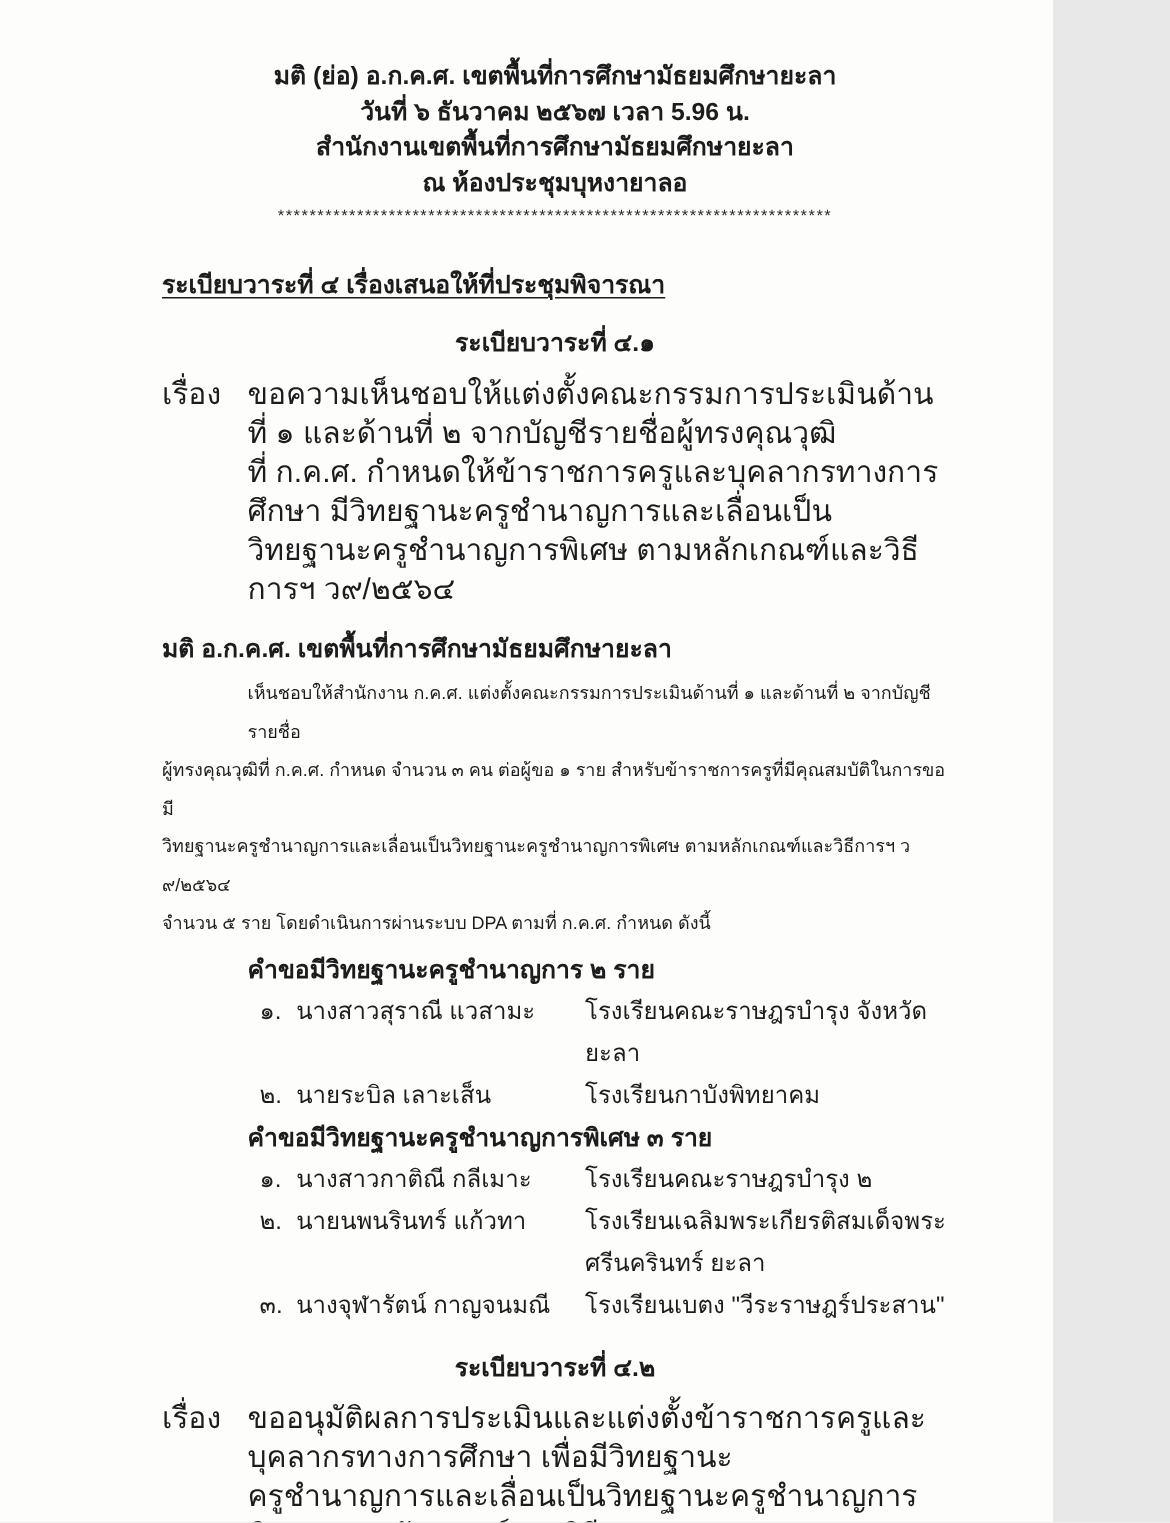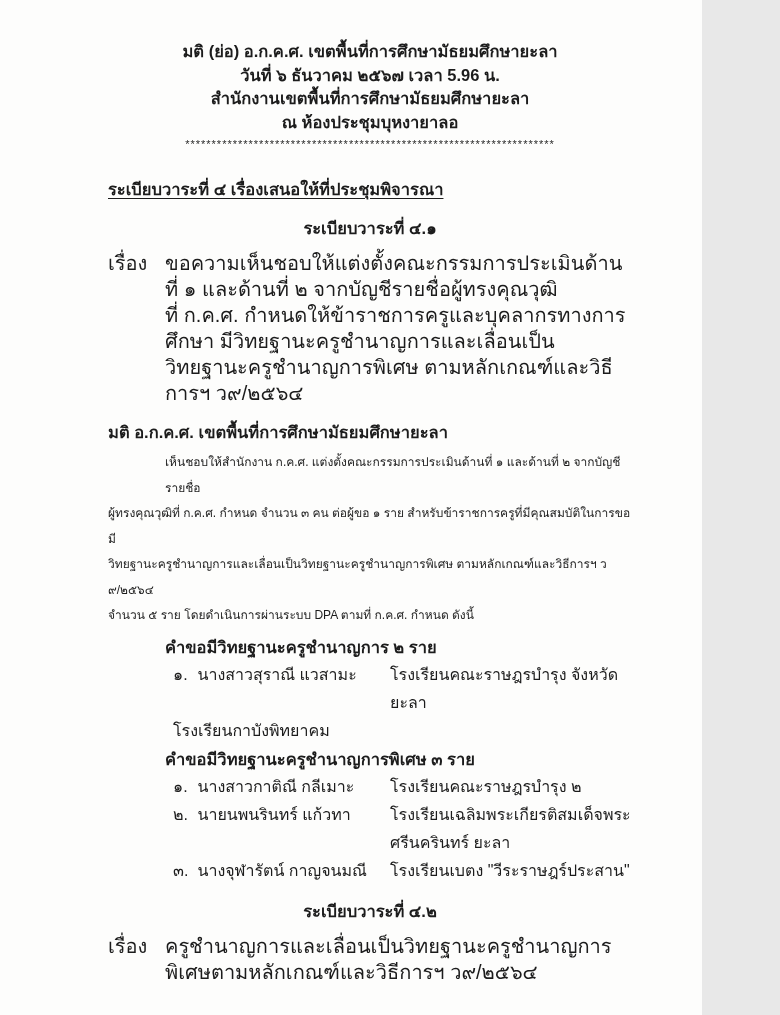--- a/index.html
+++ b/index.html
@@ -83,20 +83,21 @@
       <div>วิทยฐานะครูชำนาญการและเลื่อนเป็นวิทยฐานะครูชำนาญการพิเศษ ตามหลักเกณฑ์และวิธีการฯ ว ๙/๒๕๖๔</div>
       <div>จำนวน ๕ ราย โดยดำเนินการผ่านระบบ DPA ตามที่ ก.ค.ศ. กำหนด ดังนี้</div>
     </div>
 
     <div class="group-heading-bold mt-sm">คำขอมีวิทยฐานะครูชำนาญการ ๒ ราย</div>
     <div class="person-row">
       <span class="name-cell"><span class="no">๑.</span> <span>นางสาวสุราณี  แวสามะ</span></span>
       <span class="school-cell">โรงเรียนคณะราษฎรบำรุง จังหวัดยะลา</span>
     </div>
     <div class="person-row">
+      <span class="name-cell"><span class="no">๒.</span> <span>นายระบิล  เลาะเส็น</span></span>
       <span class="school-cell">โรงเรียนกาบังพิทยาคม</span>
     </div>
 
     <div class="group-heading-bold">คำขอมีวิทยฐานะครูชำนาญการพิเศษ ๓ ราย</div>
     <div class="person-row">
       <span class="name-cell"><span class="no">๑.</span> <span>นางสาวกาติณี  กลีเมาะ</span></span>
       <span class="school-cell">โรงเรียนคณะราษฎรบำรุง ๒</span>
     </div>
     <div class="person-row">
       <span class="name-cell"><span class="no">๒.</span> <span>นายนพนรินทร์  แก้วทา</span></span>
@@ -107,19 +108,20 @@
       <span class="school-cell">โรงเรียนเบตง "วีระราษฎร์ประสาน"</span>
     </div>
   </section>
 
   <section class="s42">
     <div class="section-title">ระเบียบวาระที่ ๔.๒</div>
 
     <div class="subject">
       <span class="label">เรื่อง</span>
       <div class="lines">
+        <div>ขออนุมัติผลการประเมินและแต่งตั้งข้าราชการครูและบุคลากรทางการศึกษา เพื่อมีวิทยฐานะ</div>
         <div>ครูชำนาญการและเลื่อนเป็นวิทยฐานะครูชำนาญการพิเศษตามหลักเกณฑ์และวิธีการฯ  ว๙/๒๕๖๔</div>
       </div>
     </div>
 
   </section>
 
 </div>
 
 </body></html>

